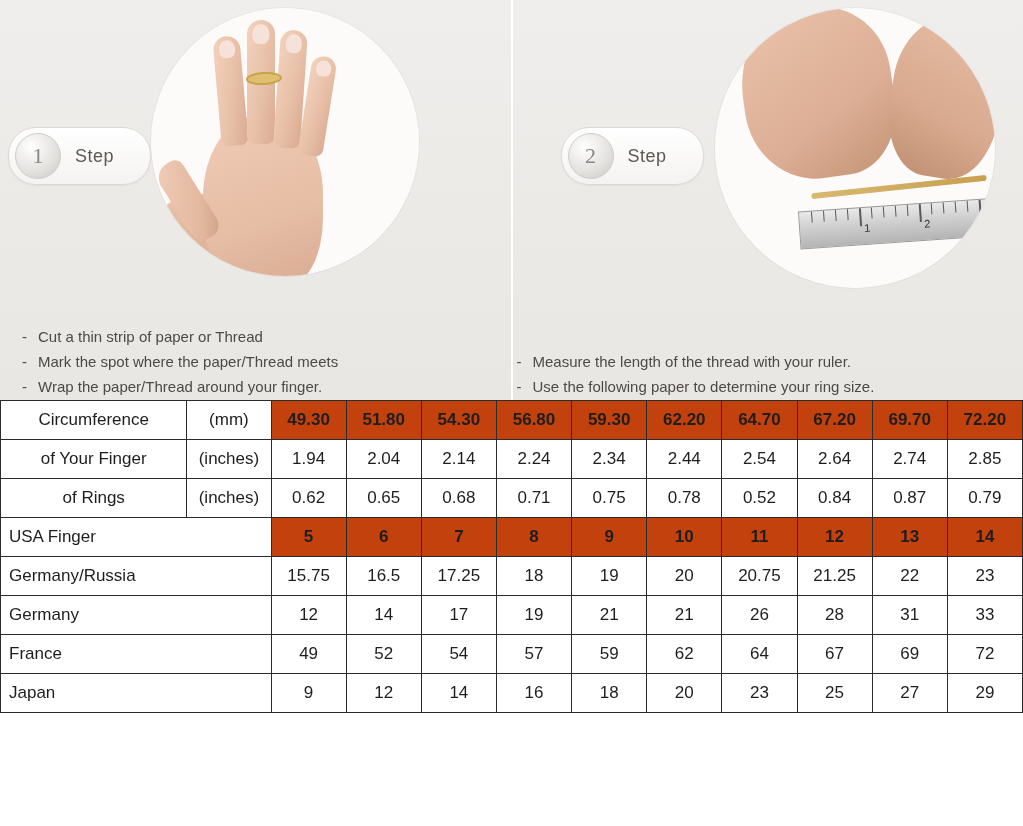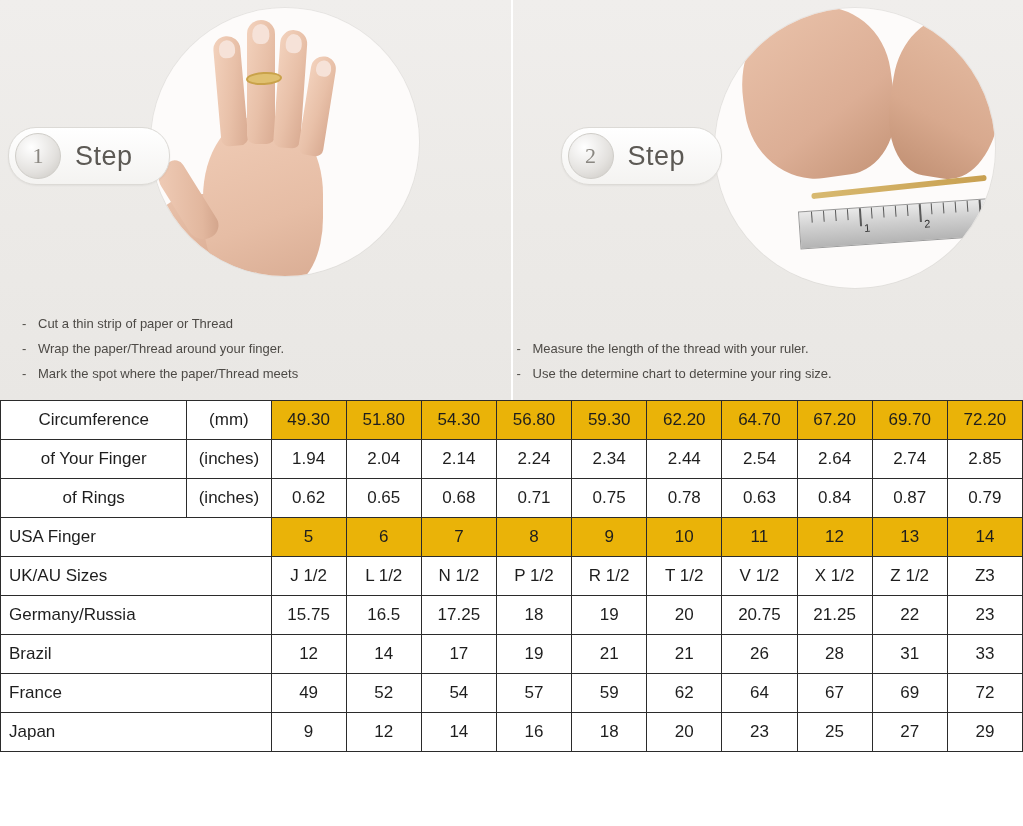--- a/index.html
+++ b/index.html
@@ -187,30 +187,30 @@
     background: radial-gradient(circle at 35% 30%, #ffffff 0%, #e3e1de 60%, #c9c6c1 100%);
     border: 1px solid #cfcdc8;
     display: flex;
     align-items: center;
     justify-content: center;
     font-size: 22px;
     color: #8a8781;
     font-family: "Liberation Serif", serif;
   }
   .badge-label {
-    font-size: 27px;
+    font-size: 18px;
     color: #5c5954;
     letter-spacing: 0.5px;
   }
 
   
   .bullets {
     position: absolute;
-    bottom: 14px;
-    font-size: 13px;
+    bottom: 1px;
+    font-size: 15px;
     line-height: 25px;
     color: #4d4a46;
   }
   .bullets.left { left: 22px; }
   .bullets.right { left: 514px; margin-top: 41px; }
   .bullets .line {
     white-space: nowrap;
   }
   .bullets .dash { display: inline-block; width: 16px; color: #4d4a46; }
 
@@ -247,21 +247,22 @@
     padding-left: 8px;
   }
   td.unit {
     width: 84px;
     text-align: left;
     padding-left: 6px;
     font-size: 17px;
     margin-top: 44px;
   }
   td.shade {
-    background: #eab308;
+    background: #c2410c;
+    font-weight: bold;
   }
   td.val { width: 75px; }
 </style>
 </head>
 <body>
 
 <div class="page">
 
   <div class="steps">
 
@@ -290,22 +291,22 @@
 
       <div class="step-badge one">
         <div class="badge-plate">
           <div class="badge-circle">1</div>
           <div class="badge-label">Step</div>
         </div>
       </div>
 
       <div class="bullets left">
         <div class="line"><span class="dash">-</span><span>Cut a thin strip of paper or Thread</span></div>
+        <div class="line"><span class="dash">-</span><span>Mark the spot where the paper/Thread meets</span></div>
         <div class="line"><span class="dash">-</span><span>Wrap the paper/Thread around your finger.</span></div>
-        <div class="line"><span class="dash">-</span><span>Mark the spot where the paper/Thread meets</span></div>
       </div>
     </div>
 
     <div class="step-panel right">
 
       <div class="photo photo-2" style="left:202px;">
         <div class="photo-inner">
           <div class="hand2"></div>
           <div class="hand2b"></div>
           <div class="thread2"></div>
@@ -336,21 +337,21 @@
 
       <div class="step-badge two" style="left:48px;">
         <div class="badge-plate">
           <div class="badge-circle">2</div>
           <div class="badge-label">Step</div>
         </div>
       </div>
 
       <div class="bullets right" style="left:4px;">
         <div class="line"><span class="dash">-</span><span>Measure the length of the thread with your ruler.</span></div>
-        <div class="line"><span class="dash">-</span><span>Use the determine chart to determine your ring size.</span></div>
+        <div class="line"><span class="dash">-</span><span>Use the following paper to determine your ring size.</span></div>
       </div>
     </div>
   </div>
 
   <div class="table-wrap">
     <table class="size-chart">
       <colgroup>
         <col style="width:186px">
         <col style="width:84px">
         <col span="10" style="width:75px">
@@ -388,70 +389,57 @@
 
         <tr>
           <td class="rowlabel">of Rings</td>
           <td class="unit">(inches)</td>
           <td class="val">0.62</td>
           <td class="val">0.65</td>
           <td class="val">0.68</td>
           <td class="val">0.71</td>
           <td class="val">0.75</td>
           <td class="val">0.78</td>
-          <td class="val">0.63</td>
+          <td class="val">0.52</td>
           <td class="val">0.84</td>
           <td class="val">0.87</td>
           <td class="val">0.79</td>
         </tr>
 
         <tr>
           <td class="rowlabel left" colspan="2">USA Finger</td>
           <td class="val shade">5</td>
           <td class="val shade">6</td>
           <td class="val shade">7</td>
           <td class="val shade">8</td>
           <td class="val shade">9</td>
           <td class="val shade">10</td>
           <td class="val shade">11</td>
           <td class="val shade">12</td>
           <td class="val shade">13</td>
           <td class="val shade">14</td>
         </tr>
 
-        <tr>
-          <td class="rowlabel left" colspan="2">UK/AU Sizes</td>
-          <td class="val">J 1/2</td>
-          <td class="val">L 1/2</td>
-          <td class="val">N 1/2</td>
-          <td class="val">P 1/2</td>
-          <td class="val">R 1/2</td>
-          <td class="val">T 1/2</td>
-          <td class="val">V 1/2</td>
-          <td class="val">X 1/2</td>
-          <td class="val">Z 1/2</td>
-          <td class="val">Z3</td>
-        </tr>
 
         <tr>
           <td class="rowlabel left" colspan="2">Germany/Russia</td>
           <td class="val">15.75</td>
           <td class="val">16.5</td>
           <td class="val">17.25</td>
           <td class="val">18</td>
           <td class="val">19</td>
           <td class="val">20</td>
           <td class="val">20.75</td>
           <td class="val">21.25</td>
           <td class="val">22</td>
           <td class="val">23</td>
         </tr>
 
         <tr>
-          <td class="rowlabel left" colspan="2">Brazil</td>
+          <td class="rowlabel left" colspan="2">Germany</td>
           <td class="val">12</td>
           <td class="val">14</td>
           <td class="val">17</td>
           <td class="val">19</td>
           <td class="val">21</td>
           <td class="val">21</td>
           <td class="val">26</td>
           <td class="val">28</td>
           <td class="val">31</td>
           <td class="val">33</td>

